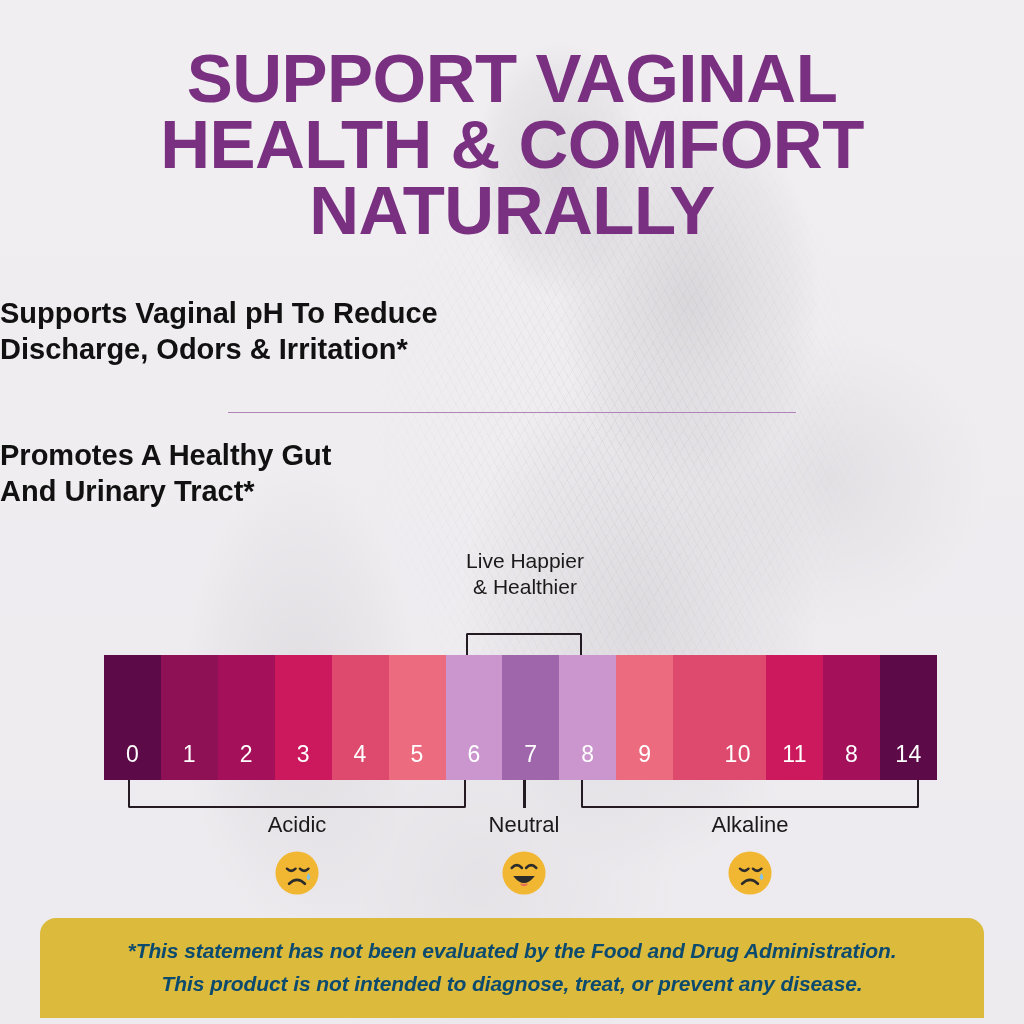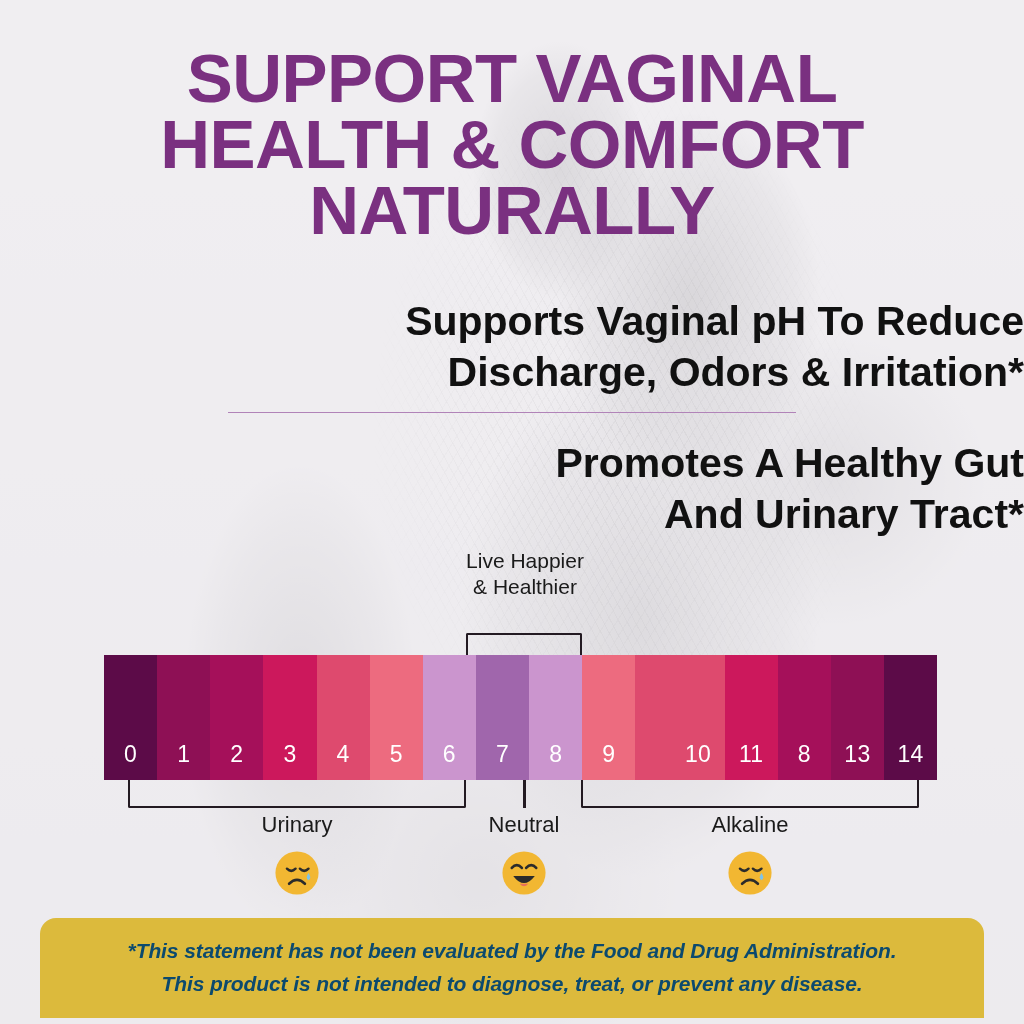--- a/index.html
+++ b/index.html
@@ -44,24 +44,24 @@
     font-weight:bold;
     font-size:69px;
     line-height:.96;
     letter-spacing:-.5px;
   }
   #headline .hl-line { display:block; }
 
   
   .subhead {
     position:absolute; left:0; right:0;
-    text-align:right;
+    text-align:left;
     color:#111;
     font-weight:bold;
-    font-size:41px;
+    font-size:29px;
     line-height:1.24;
   }
   #subhead-1 { top:296px; }
   #subhead-2 { top:438px; }
   .subhead .sh-line { display:block; }
 
   #divider {
     position:absolute;
     left:228px; width:568px; top:412px;
     height:1px;
@@ -244,34 +244,31 @@
         </div>
         <div class="ph-band" style="background: rgb(222, 74, 110); padding-left: 36px;">
           <span class="ph-band-num">10</span>
         </div>
         <div class="ph-band" style="background: rgb(204, 24, 92);">
           <span class="ph-band-num">11</span>
         </div>
         <div class="ph-band" style="background: rgb(165, 16, 90);">
           <span class="ph-band-num">8</span>
         </div>
-        <div class="ph-band" style="background: rgb(142, 16, 85);">
-          <span class="ph-band-num">13</span>
-        </div>
         <div class="ph-band" style="background: rgb(92, 11, 72);">
           <span class="ph-band-num">14</span>
         </div>
       </div>
 
     <div id="acidic-bracket"></div>
     <div id="neutral-tick"></div>
     <div id="alkaline-bracket"></div>
 
     <div class="zone" id="zone-acidic">
-      <span class="zone-label">Urinary</span>
+      <span class="zone-label">Acidic</span>
       <span class="emoji">
         <svg width="46" height="46" viewBox="0 0 64 64" aria-hidden="true">
           <circle cx="32" cy="32" r="30" fill="#F2B732"></circle>
           <path d="M18 26 q6 6 12 0" stroke="#2B2B2B" stroke-width="3.4" fill="none" stroke-linecap="round"></path>
           <path d="M36 26 q6 6 12 0" stroke="#2B2B2B" stroke-width="3.4" fill="none" stroke-linecap="round"></path>
           <path d="M21 47 q11 -11 22 0" stroke="#2B2B2B" stroke-width="3.6" fill="none" stroke-linecap="round"></path>
           <path d="M48 32 q5 7 0 10 q-5 -3 0 -10 Z" fill="#7FC3E8"></path>
         </svg>
       </span>
     </div>

